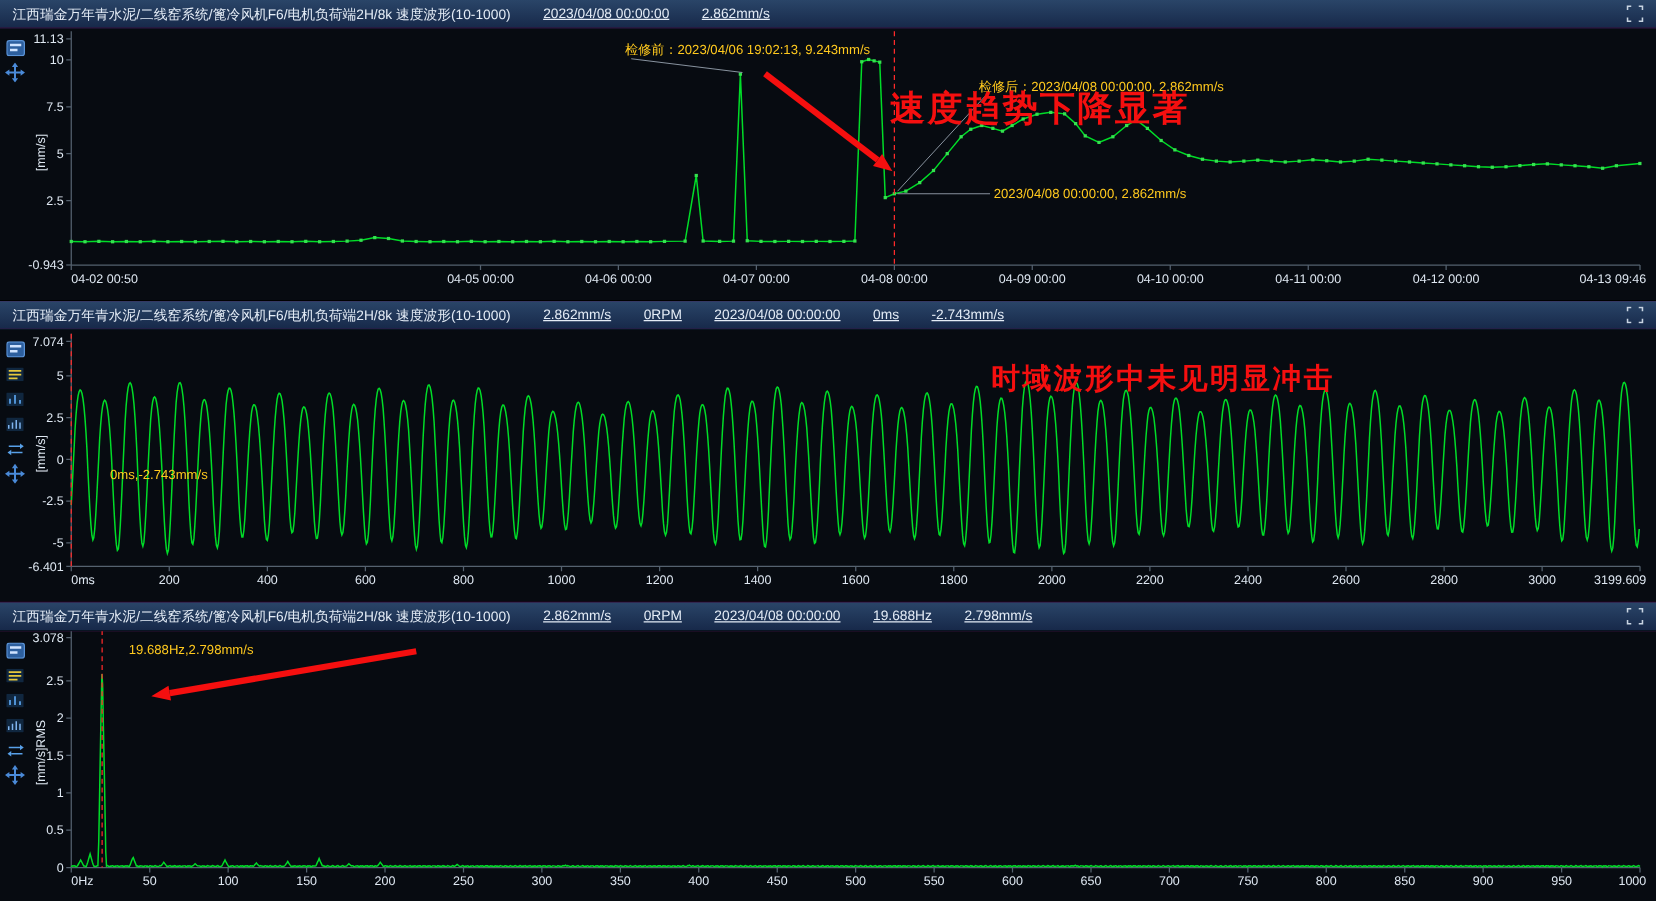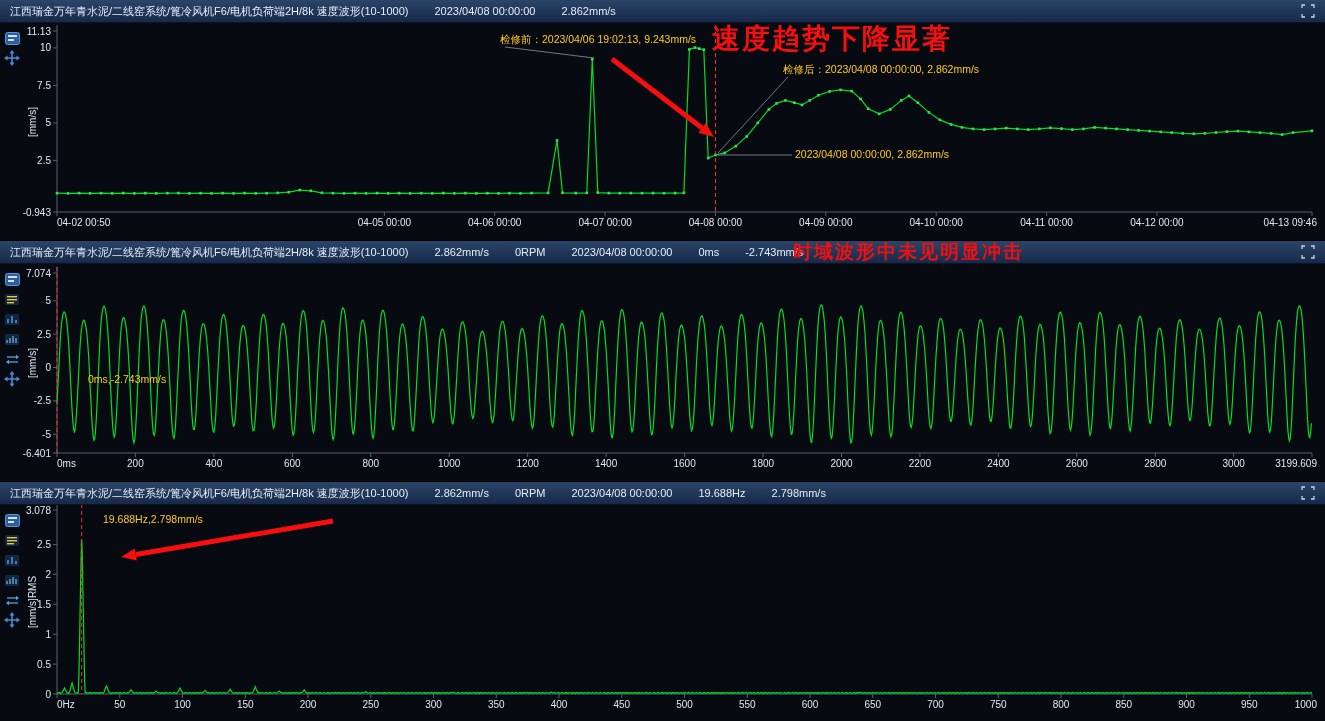--- a/index.html
+++ b/index.html
@@ -4,33 +4,33 @@
 <style>
   html,body{margin:0;padding:0;background:#04070c;}
   #app{position:relative;width:1325px;height:721px;background:#701a75;overflow:hidden;
        font-family:"Liberation Sans",sans-serif;}
   .panel{position:relative;height:240px;border-bottom:1px solid #000;}
   .panel:last-child{height:241px;border-bottom:none;}
   .panel-header{position:relative;height:23px;display:flex;align-items:center;gap:26px;
        padding:0 10px;box-sizing:border-box;color:#e4ecf6;font-size:11px;
        background:linear-gradient(#2a4568,#17294a);border-bottom:1px solid #0a1422;}
   .ph-title{white-space:nowrap;}
-  .ph-field{white-space:nowrap;}
+  .ph-field{white-space:nowrap;text-decoration:underline;}
   .expand{margin-left:auto;display:flex;align-items:center;cursor:pointer;}
   .panel-body{position:relative;background:#070b11;}
   svg.chart{position:absolute;left:0;top:0;}
   .tick{fill:#dfe8f2;font-size:10px;font-family:"Liberation Sans",sans-serif;}
   .axis{stroke:#55626f;stroke-width:1;}
   .series{fill:none;stroke:#00dc28;stroke-width:1.2;}
   .marker{fill:#35e14f;}
   .cursor{stroke:#ff2a2a;stroke-width:1;stroke-dasharray:4 3;}
   .anno{fill:#ffc91e;font-size:10.5px;font-family:"Liberation Sans",sans-serif;}
   .leader{stroke:#9aa6b2;stroke-width:0.7;}
   .ov-red{position:absolute;color:#f50f0f;font-weight:700;letter-spacing:2px;z-index:6;
-       white-space:nowrap;line-height:1.05;}
+       white-space:nowrap;line-height:1.05;margin-top:48px;}
   .toolbar{position:absolute;left:2px;top:8px;width:20px;display:flex;flex-direction:column;
        gap:6px;align-items:center;z-index:4;}
   .tb-icon{width:18px;height:14px;display:flex;align-items:center;justify-content:center;cursor:pointer;}
 </style>
 </head>
 <body>
 
 <div id="app">
 
   <section class="panel">
@@ -236,21 +236,21 @@
   </section>
 
   <section class="panel">
     <header class="panel-header">
       <span class="ph-title">江西瑞金万年青水泥/二线窑系统/篦冷风机F6/电机负荷端2H/8k 速度波形(10-1000)</span>
       <span class="ph-field">2.862mm/s</span>
       <span class="ph-field">0RPM</span>
       <span class="ph-field">2023/04/08 00:00:00</span>
       <span class="ph-field">0ms</span>
       <span class="ph-field">-2.743mm/s</span>
-      <div class="ov-red" style="left:793px;top:1px;font-size:19px">时域波形中未见明显冲击</div>
+      <div class="ov-red" style="left:793px;top:1px;font-size:23px">时域波形中未见明显冲击</div>
       <span class="expand">
         <svg width="14" height="14" viewBox="0 0 14 14">
             <path d="M1 4V1h3M10 1h3v3M13 10v3h-3M4 13H1v-3" stroke="#c8d4e2" fill="none" stroke-width="1.3"></path>
           </svg>
       </span>
     </header>
     <div class="panel-body" style="height:217px">
       <div class="toolbar">
         <div class="tb-icon">
           <svg width="15" height="13" viewBox="0 0 15 13">

